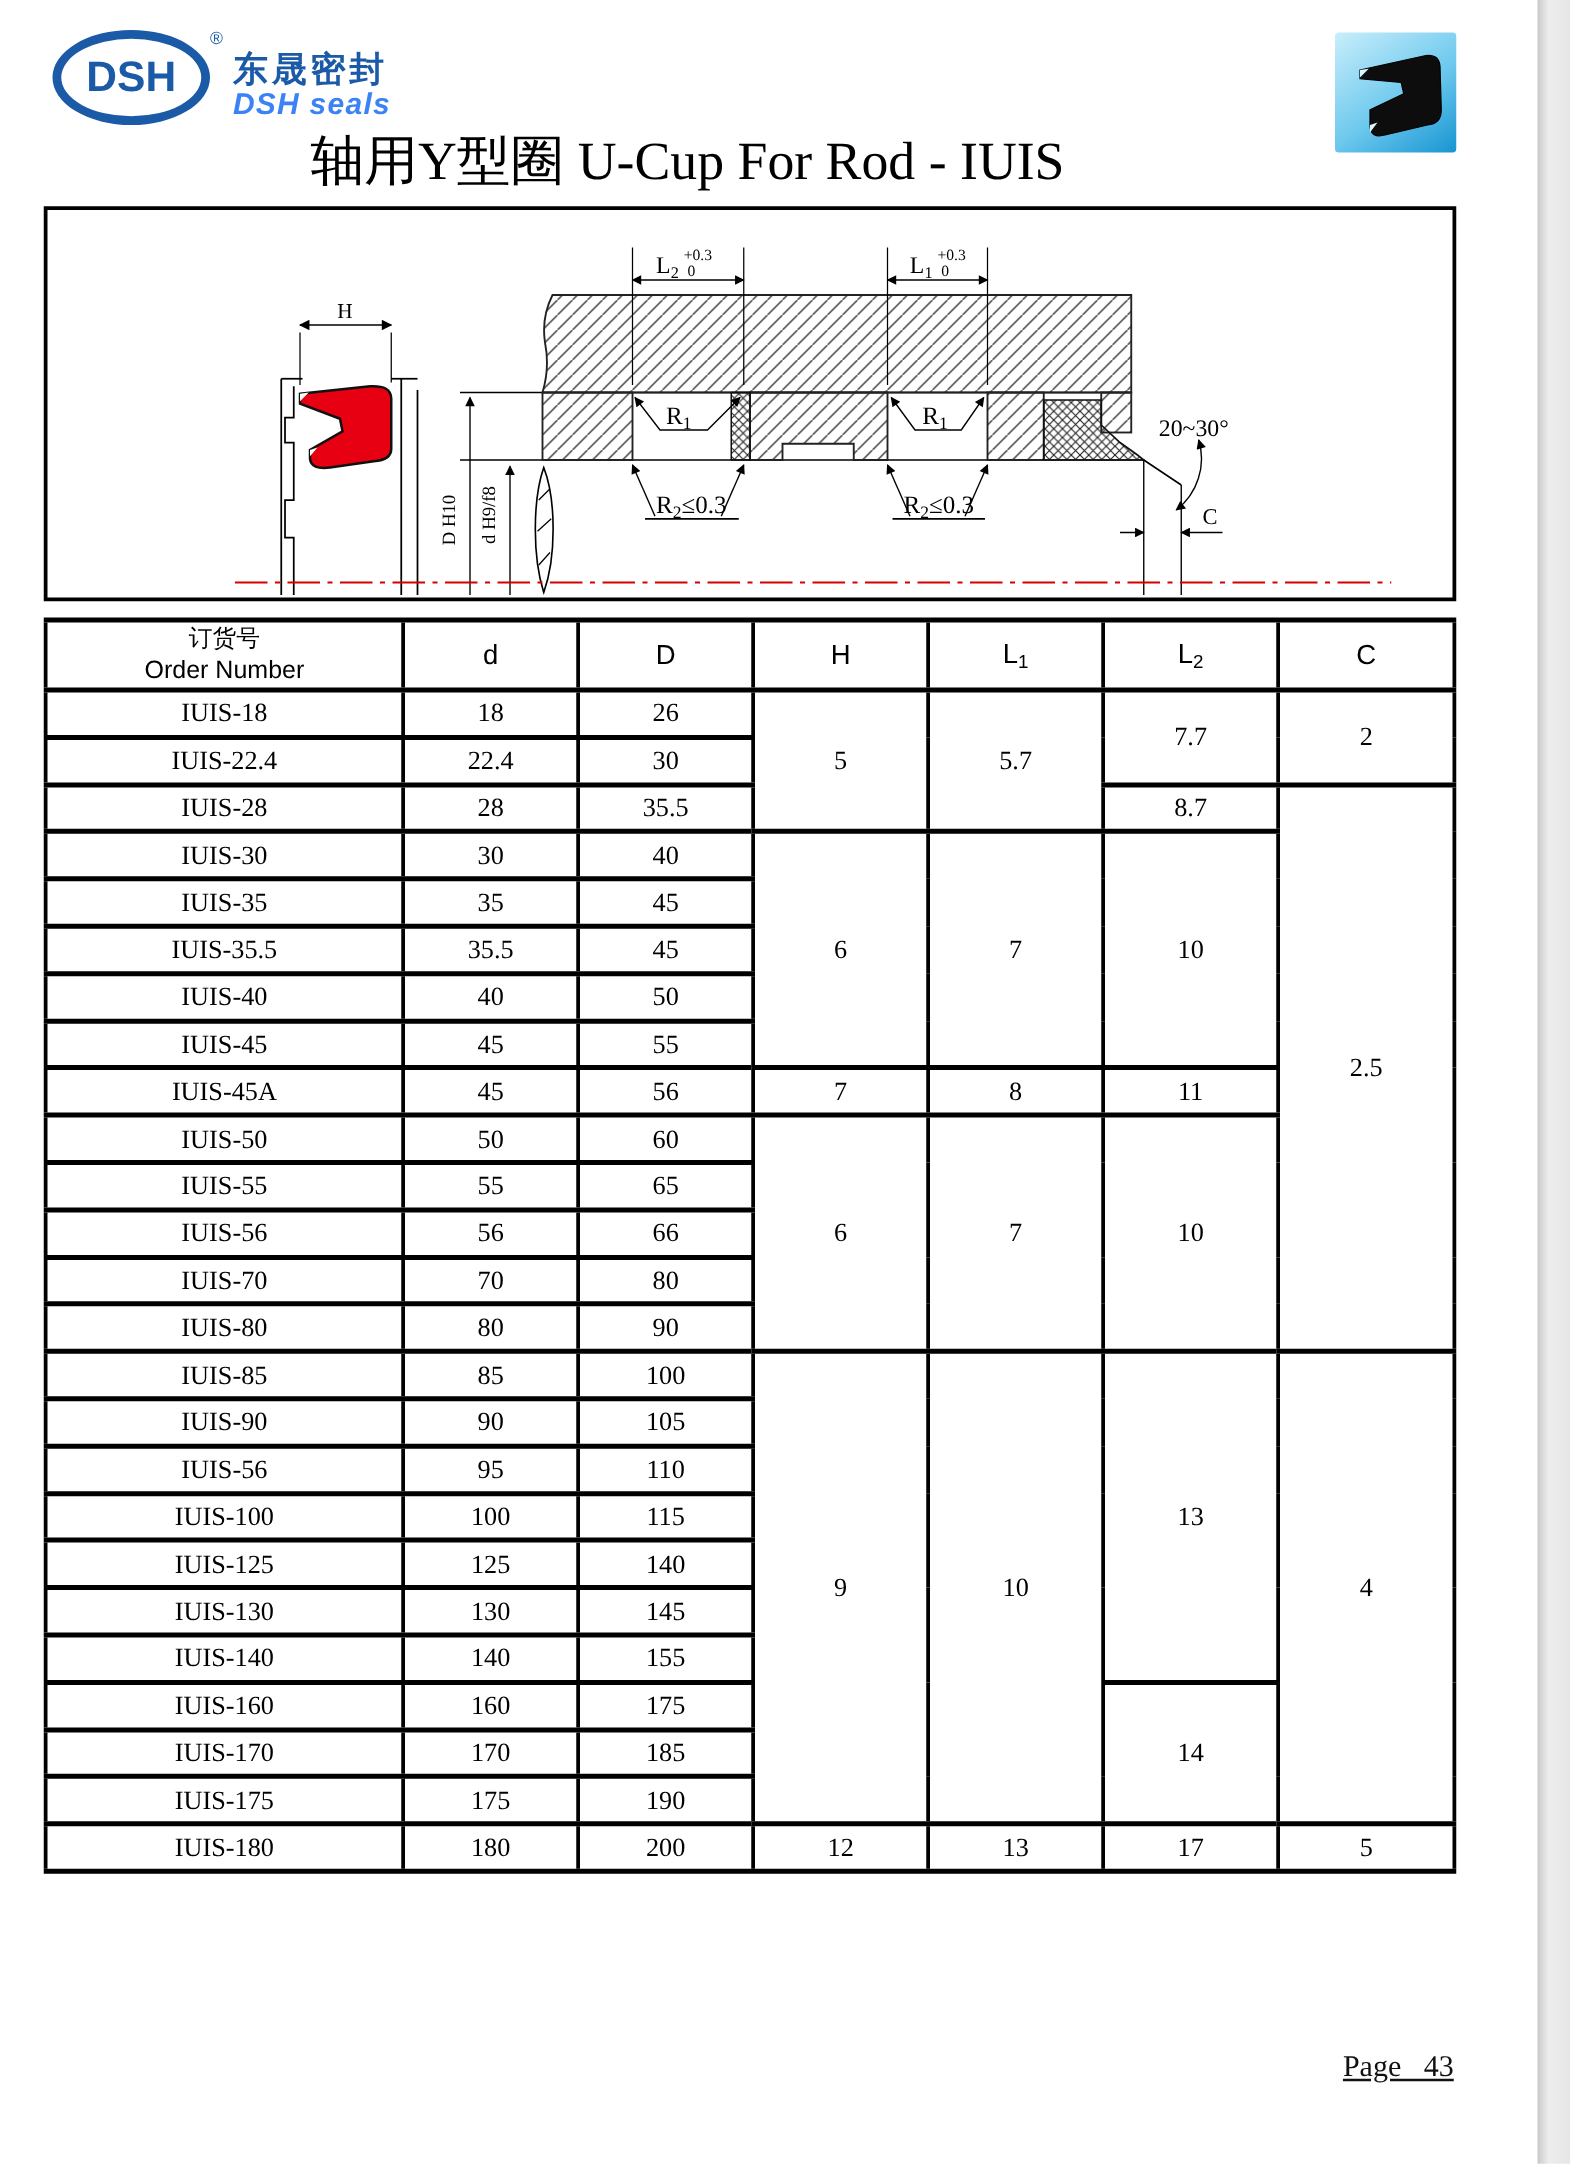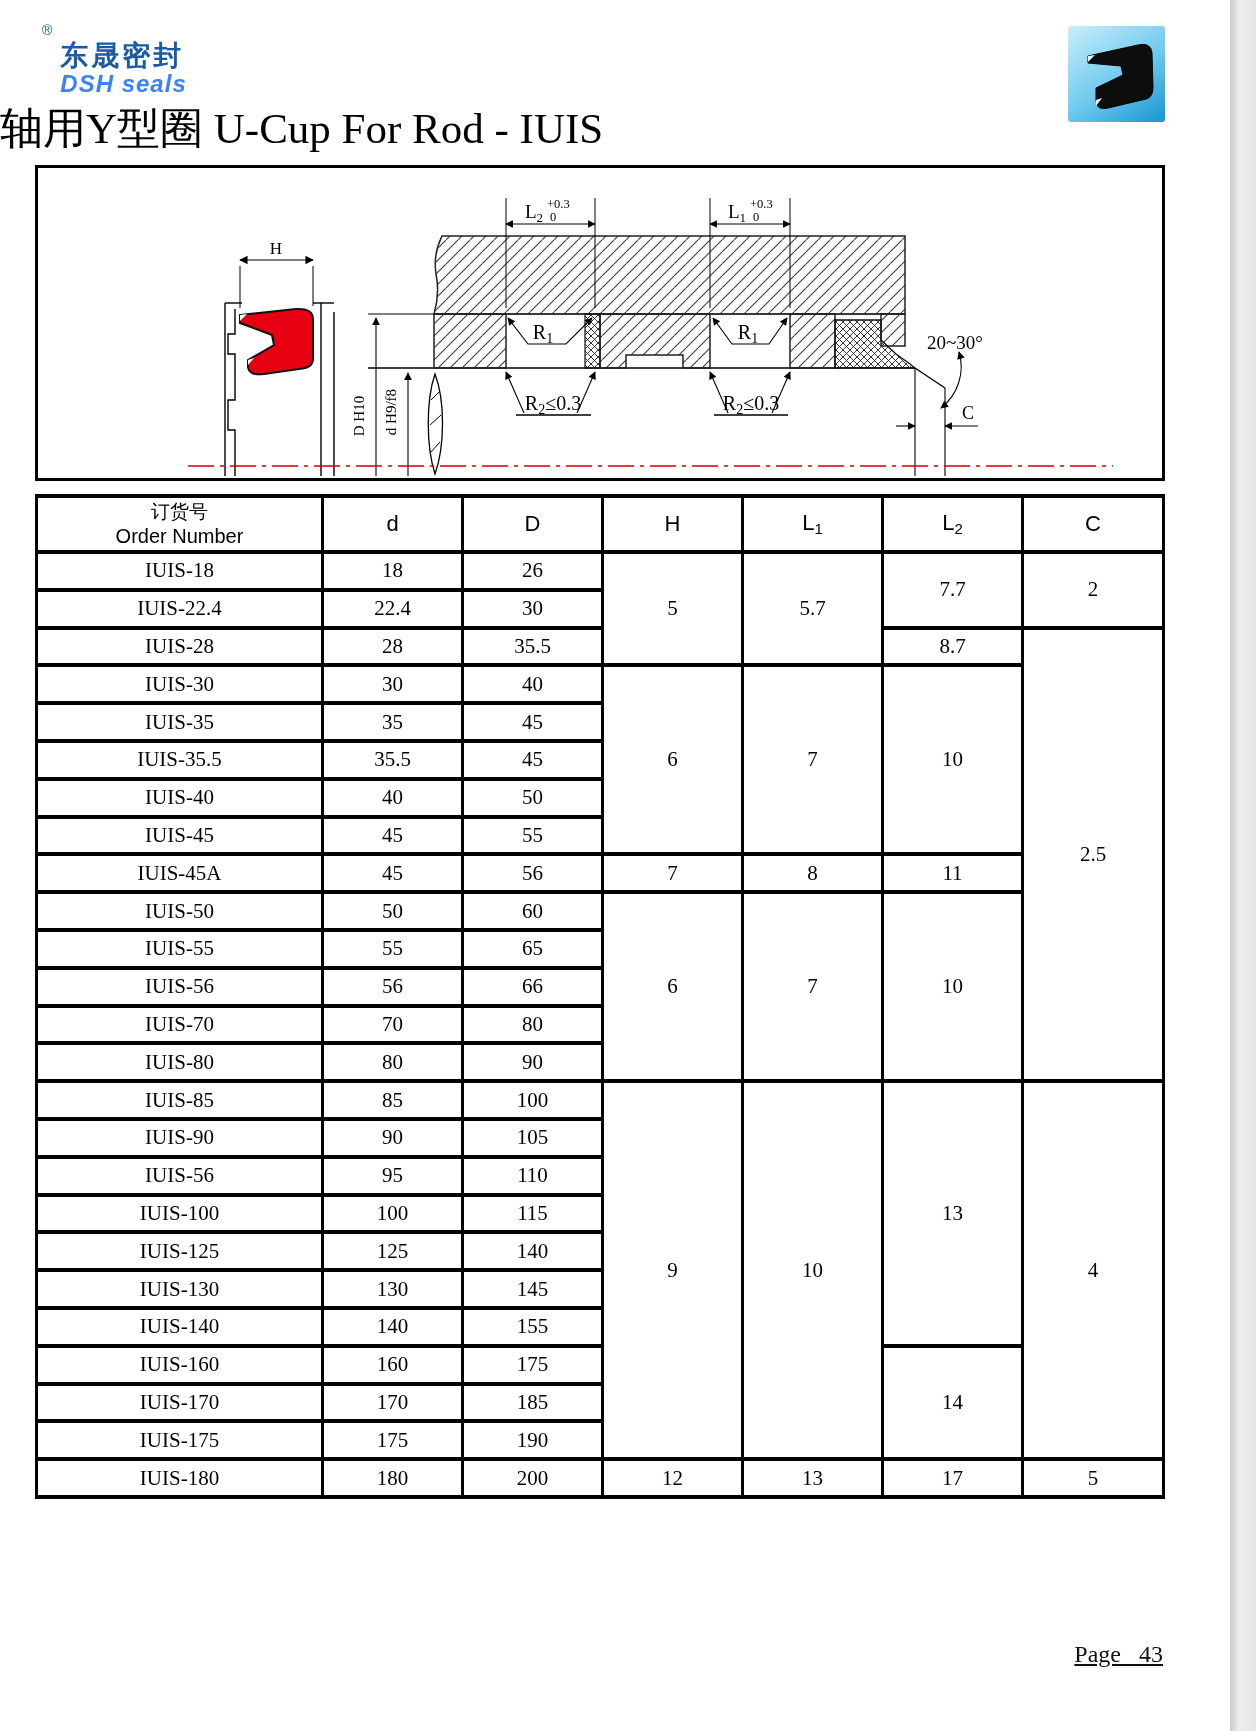--- a/index.html
+++ b/index.html
@@ -14,21 +14,21 @@
   .logo-abbr{font-family:"Liberation Sans",sans-serif;font-weight:bold;font-size:34px;
     color:#1a5aa6;letter-spacing:0px;}
   .logo-reg{font-family:"Liberation Sans",sans-serif;font-size:14px;color:#1a5aa6;
     margin:-2px 2px 0 0;}
   .logo-text{margin-left:6px;margin-top:18px;line-height:1;}
   .logo-cn{font-family:"Liberation Sans",sans-serif;font-weight:bold;font-size:28px;
     color:#1a5aa6;letter-spacing:3px;}
   .logo-en{font-family:"Liberation Sans",sans-serif;font-weight:bold;font-size:24px;
     color:#3b82f6;margin-top:2px;letter-spacing:1px;font-style:italic;}
   
-  .title{position:absolute;left:0;top:100px;width:1100px;text-align:left;
+  .title{position:absolute;left:0;top:100px;width:1100px;text-align:center;
     font-family:"Liberation Serif",serif;font-size:43px;color:#000;white-space:nowrap;}
   
   .seal-icon{position:absolute;left:1068px;top:26px;width:97px;height:96px;
     background:linear-gradient(145deg,#c9eefb 0%,#6ec9ee 55%,#1795d2 100%);
     border-radius:3px;}
   
   .diagram{position:absolute;left:35px;top:165px;width:1130px;height:316px;
     border:3px solid #000;box-sizing:border-box;background:#fff;}
   .diagram svg{display:block;}
   
@@ -46,20 +46,23 @@
   
   .page-num{position:absolute;right:93px;top:1641px;font-size:24px;word-spacing:12px;color:#111;text-decoration:underline;}
   .edge-strip{position:absolute;right:0;top:0;width:26px;height:1731px;
     background:linear-gradient(90deg,#c9c9c9 0px,#ededed 9px,#e6e6e6 100%);}
   text{fill:#000;}
 </style>
 </head>
 <body>
 
 <div class="logo-wrap">
+  <div class="logo-oval">
+    <span class="logo-abbr">DSH</span>
+  </div>
   <span class="logo-reg">®</span>
   <div class="logo-text">
     <div class="logo-cn">东晟密封</div>
     <div class="logo-en">DSH seals</div>
   </div>
 </div>
 
 <div class="title">轴用Y型圈 U-Cup For Rod - IUIS</div>
 
 <div class="seal-icon">

